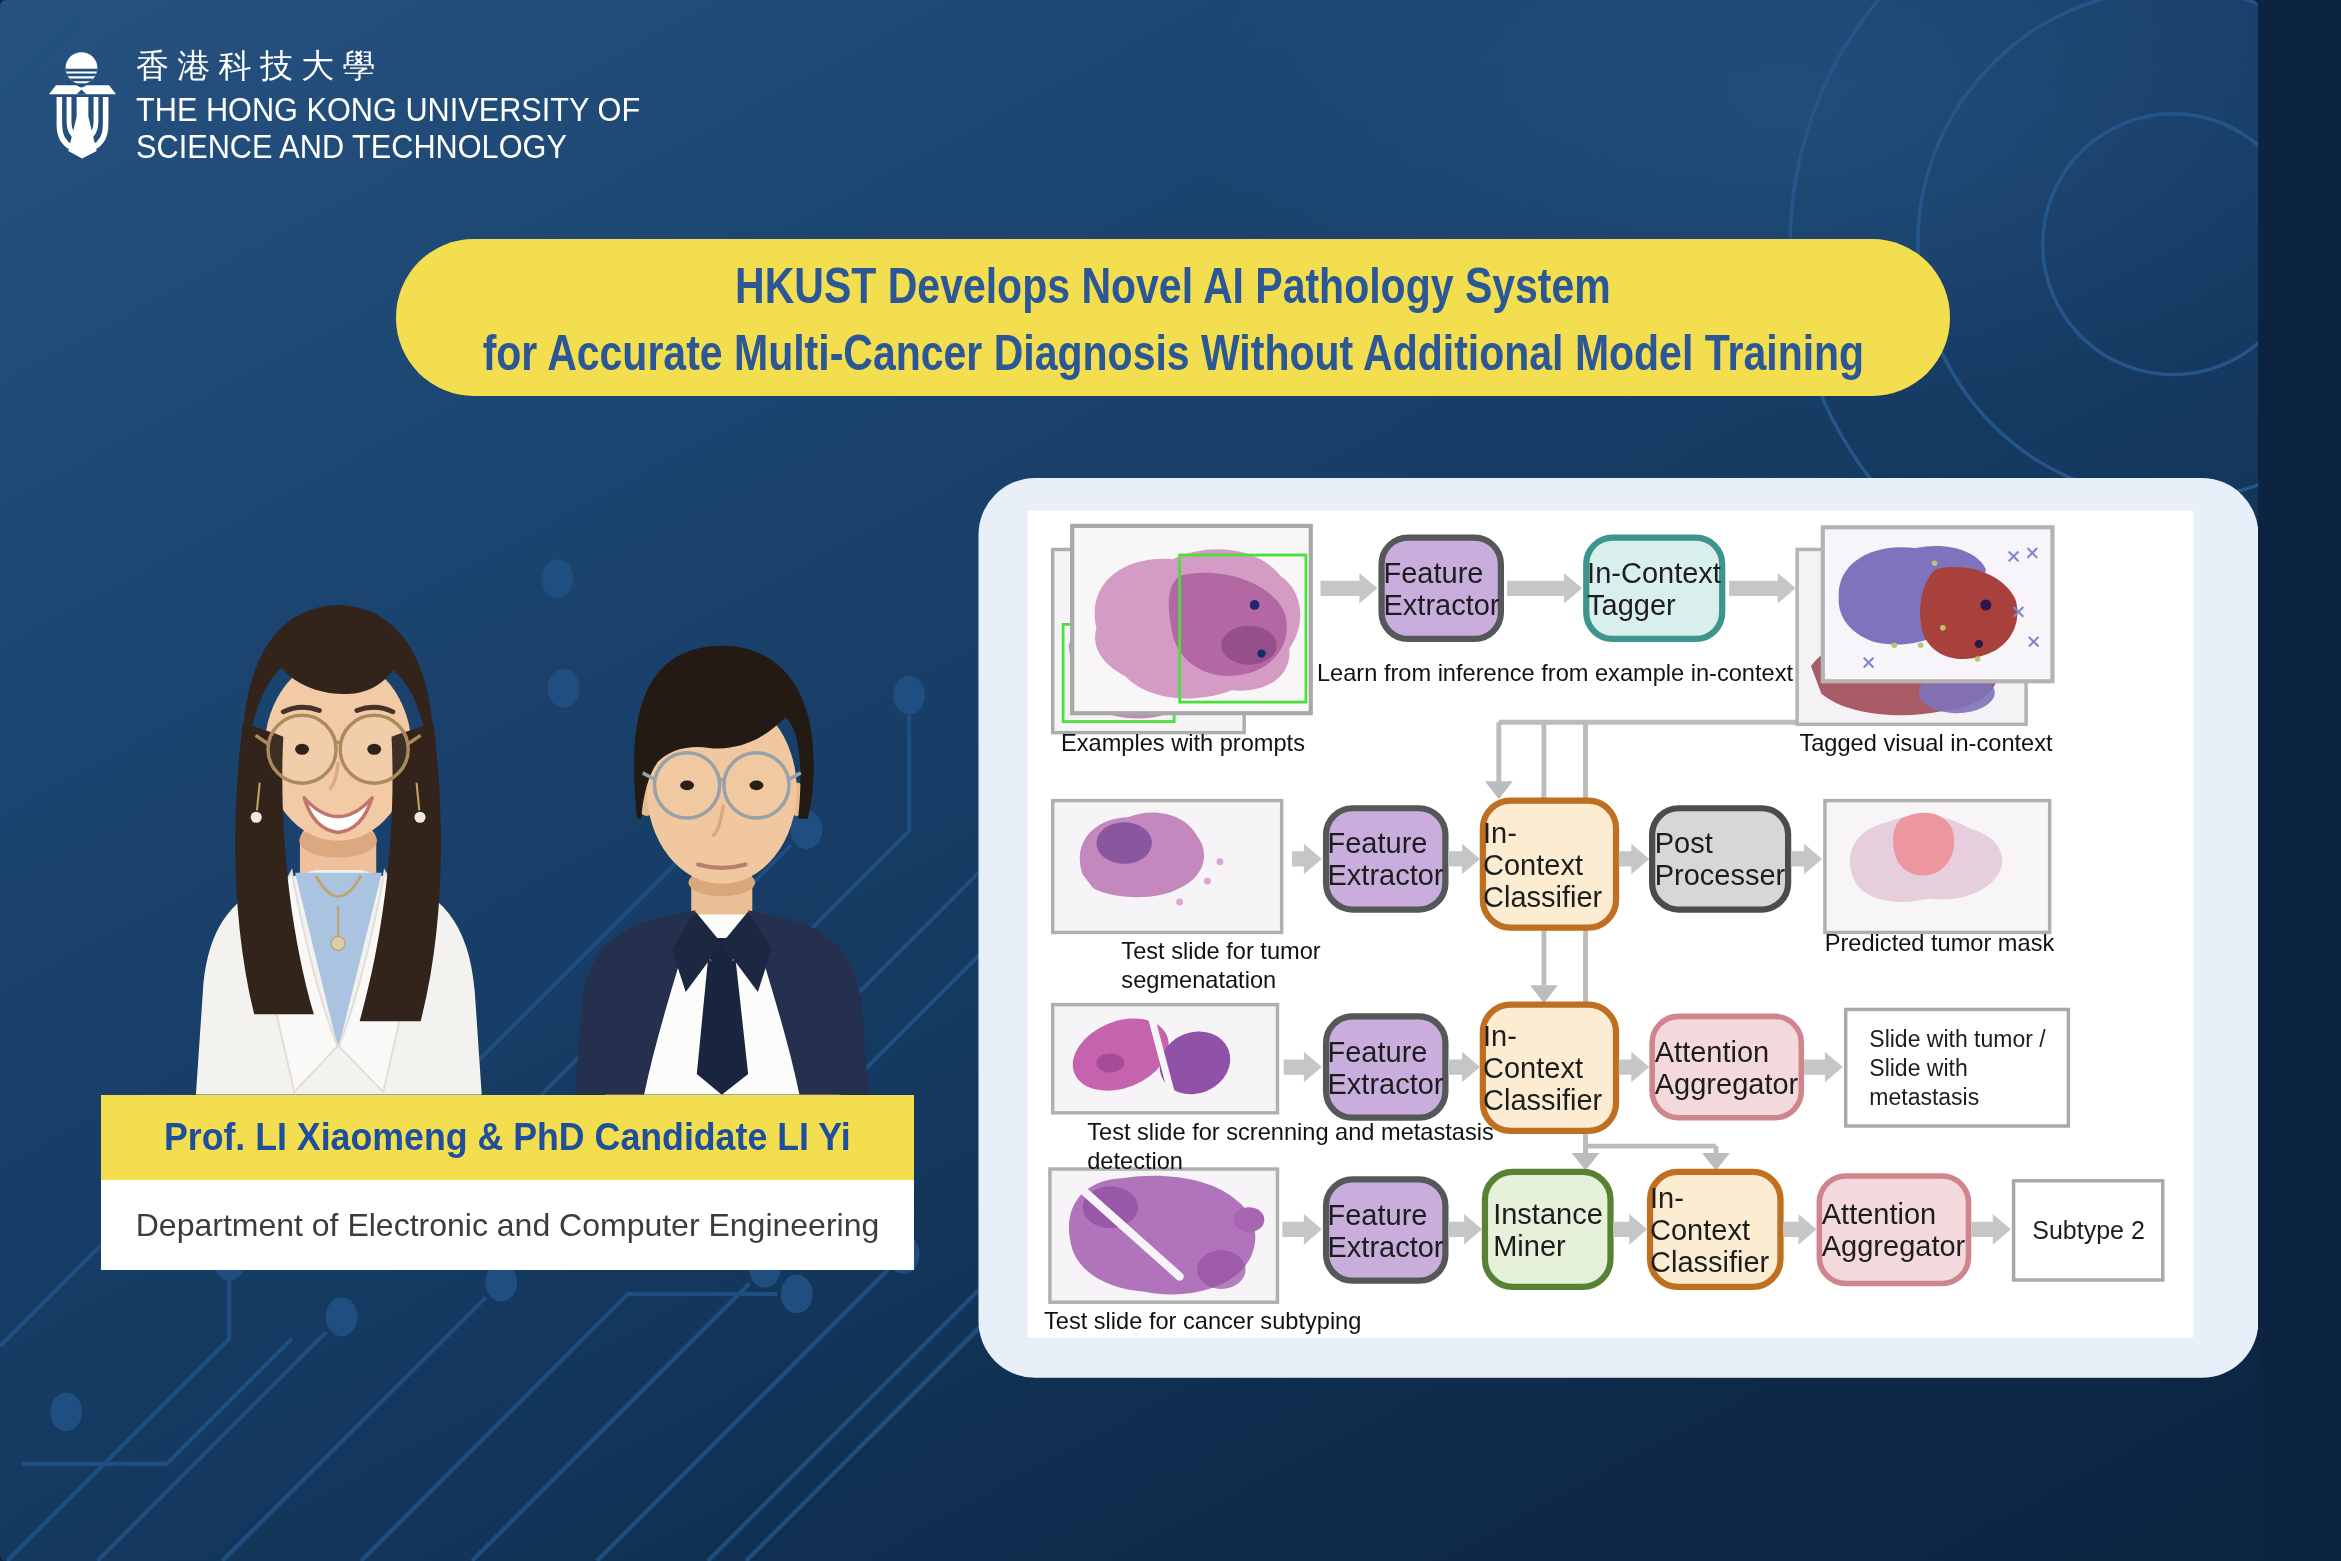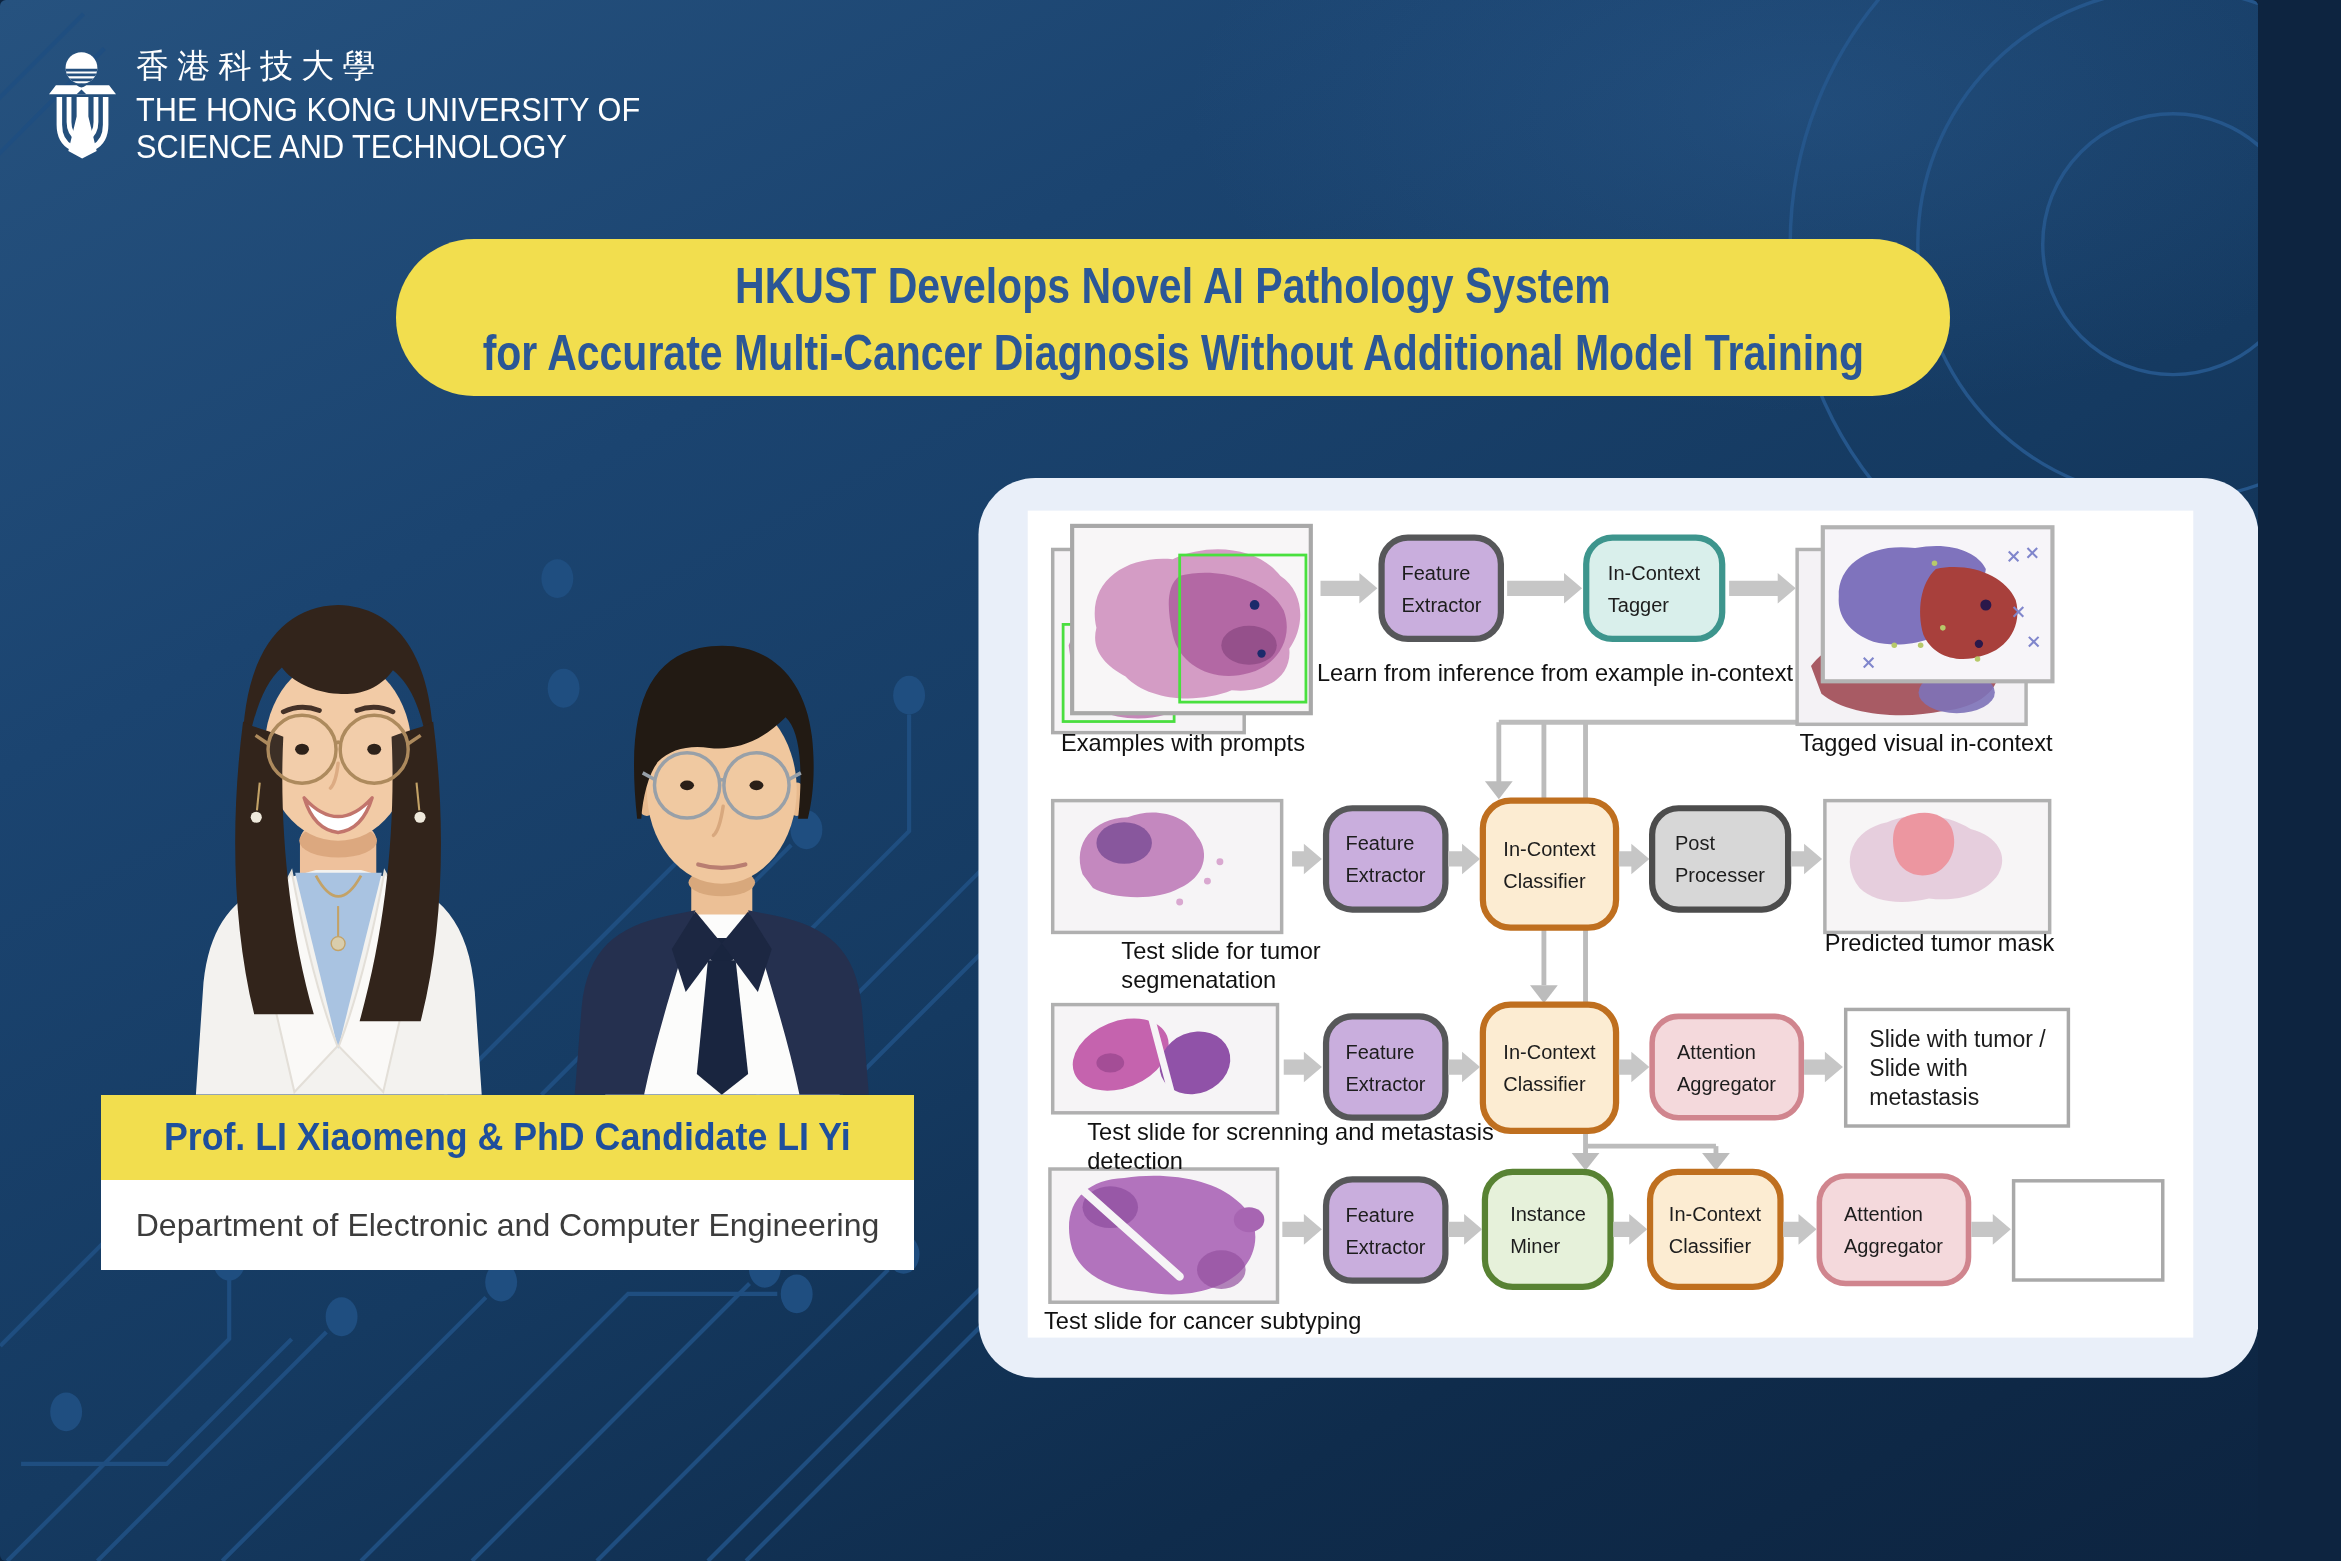--- a/index.html
+++ b/index.html
@@ -6,21 +6,21 @@
   #stage{position:relative;width:2258px;height:1561px;overflow:hidden;
          font-family:"Liberation Sans",sans-serif;
          background:linear-gradient(152deg,#26527f 0%,#1b4470 28%,#153a61 55%,#0f2c4c 78%,#0d2440 100%);border-radius:6px;}
   .abs{position:absolute;}
   .ctr{display:flex;align-items:center;justify-content:center;text-align:left;}
   .left{display:flex;align-items:center;justify-content:flex-start;text-align:left;}
   .pre{white-space:pre-line;}
   svg{display:block;}
   .cond{display:inline-block;transform:scaleX(.82);transform-origin:center;white-space:nowrap;}
   .cond2{display:inline-block;transform:scaleX(.94);transform-origin:center;white-space:nowrap;}
-  .bxlabel{font-size:20px;line-height:32px;color:#1d1d1d;z-index:6;}
+  .bxlabel{font-size:29px;line-height:32px;color:#1d1d1d;z-index:6;}
   .dlabel{font-size:23.6px;line-height:29px;color:#111;z-index:6;}
   #banner{left:396px;top:239px;width:1554px;height:157px;background:#f2de4e;border-radius:78px;z-index:2;}
   .titleline{width:1554px;height:69px;left:396px;z-index:3;color:#2b5796;font-weight:bold;font-size:50px;}
   #names-bar{left:101px;top:1095px;width:813px;height:85px;background:#f2de4e;z-index:4;}
   #dept-bar{left:101px;top:1180px;width:813px;height:90px;background:#ffffff;z-index:4;}
   #names-text{left:101px;top:1095px;width:813px;height:85px;z-index:5;color:#1e4f9c;font-weight:bold;font-size:38px;}
   #dept-text{left:101px;top:1180px;width:813px;height:90px;z-index:5;color:#3c3c3c;font-size:32px;}
   #logo-cn{left:136px;top:44px;width:389px;height:44px;color:#fff;font-size:33px;letter-spacing:8.3px;font-weight:500;z-index:3;display:flex;align-items:center;}
   #logo-en{left:136px;top:89px;width:597px;height:78px;color:#fff;font-size:33px;line-height:37px;z-index:3;transform:scaleX(.93);transform-origin:left center;display:flex;align-items:center;}
 </style>
@@ -349,15 +349,16 @@
 Slide with
 metastasis</div>
   <div class="abs ctr bxlabel pre" style="left:1326px;top:1180px;width:119px;height:101px;">Feature
 Extractor</div>
   <div class="abs ctr bxlabel pre" style="left:1485px;top:1172px;width:126px;height:115px;">Instance
 Miner</div>
   <div class="abs ctr bxlabel pre" style="left:1650px;top:1172px;width:130px;height:115px;">In-Context
 Classifier</div>
   <div class="abs ctr bxlabel pre" style="left:1819px;top:1176px;width:149px;height:108px;">Attention
 Aggregator</div>
+  <div class="abs ctr" style="left:2014px;top:1181px;width:149px;height:99px;font-size:25px;color:#1d1d1d;z-index:6;">Subtype 2</div>
 
 </div>
 
 
 </body></html>

